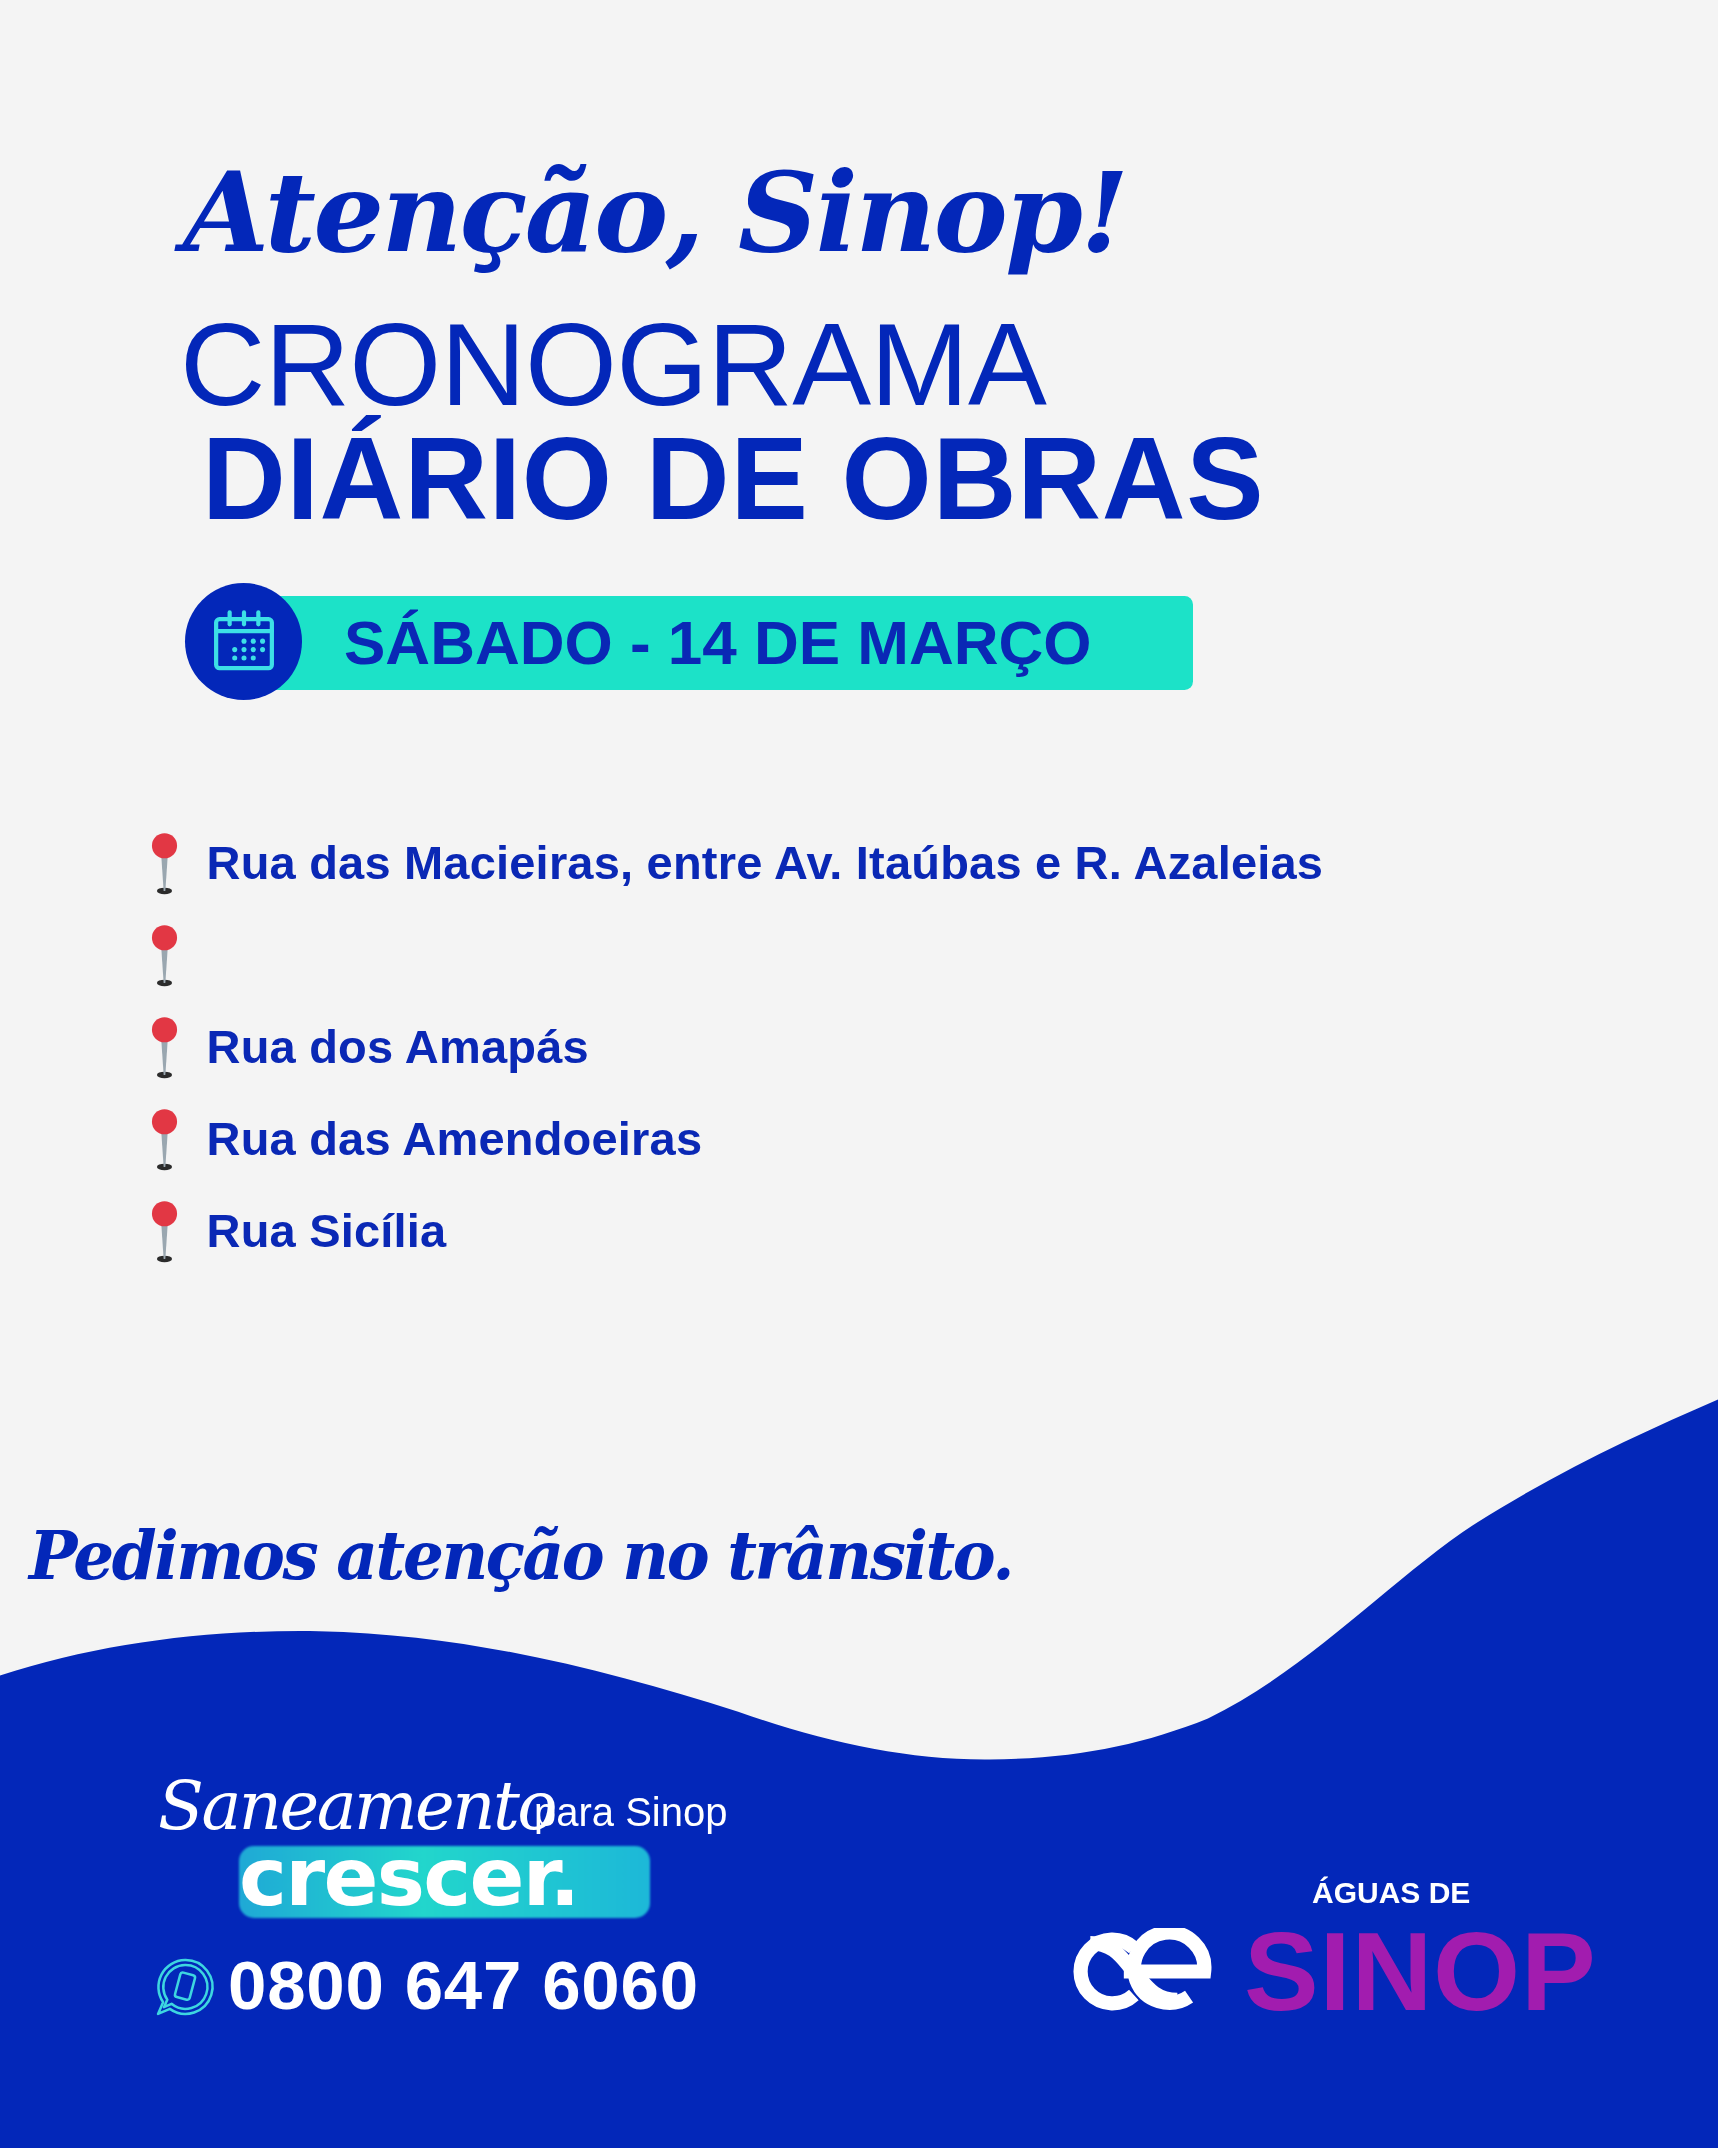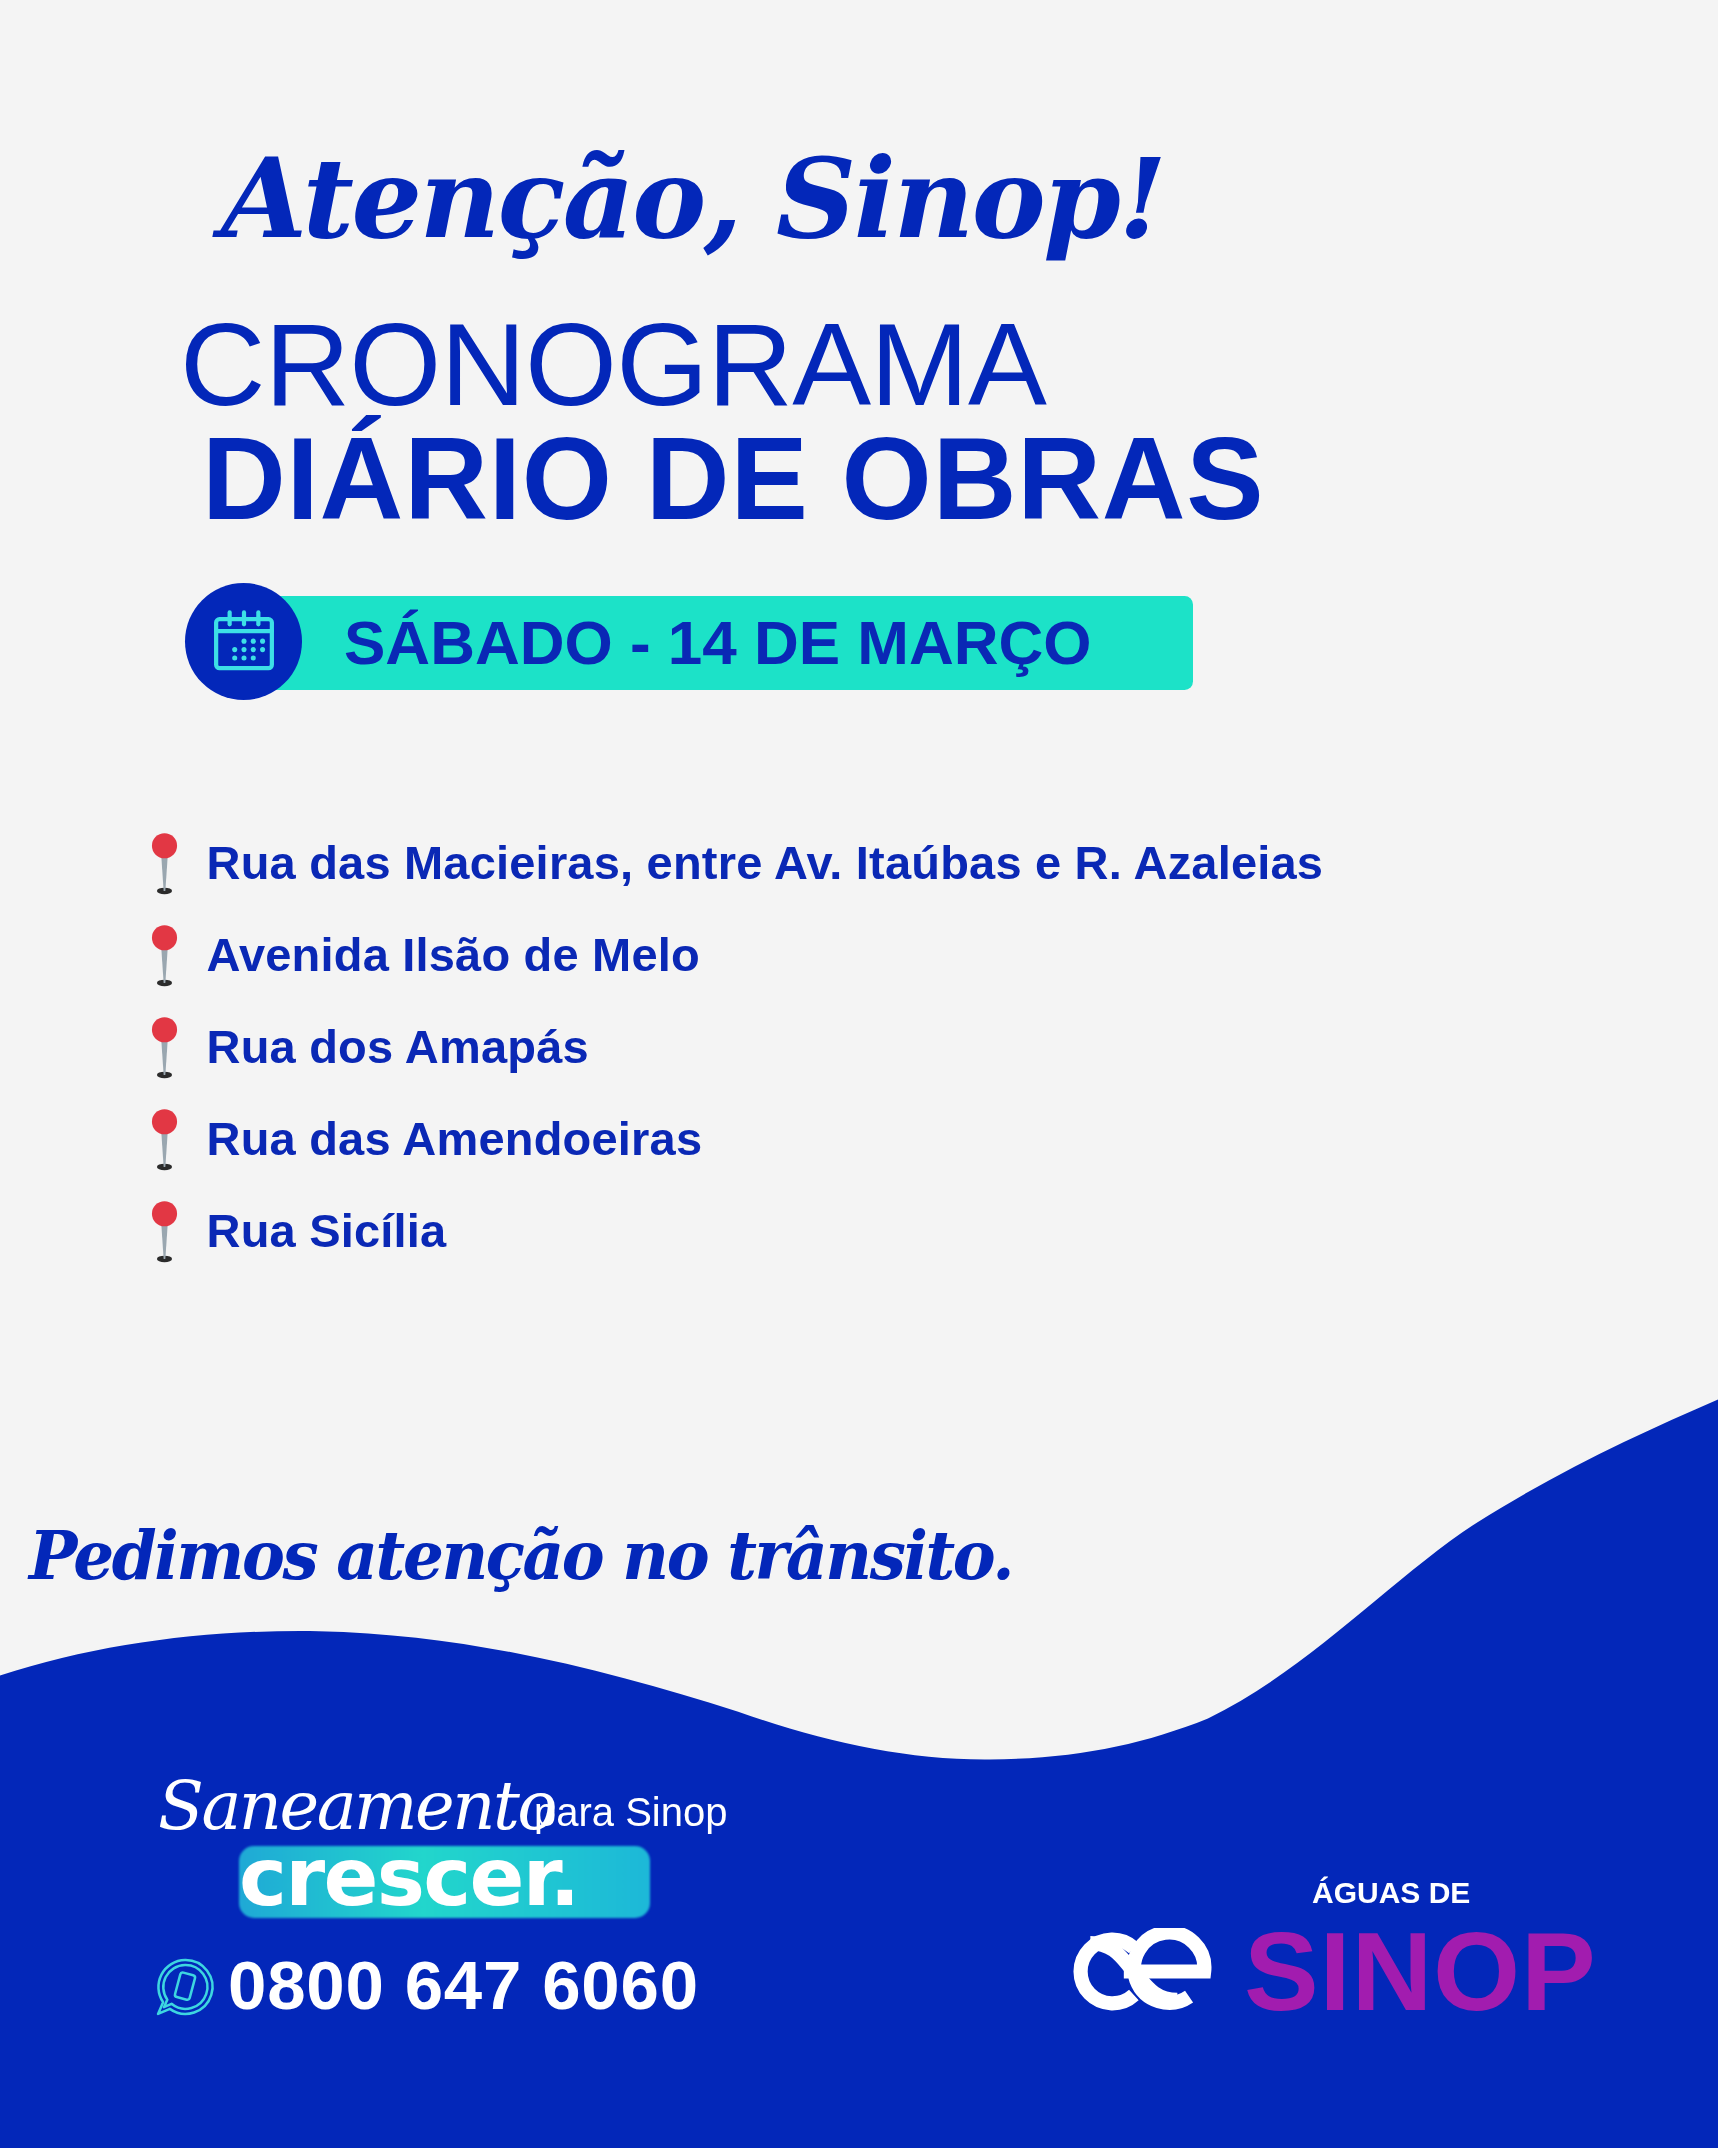--- a/index.html
+++ b/index.html
@@ -7,27 +7,26 @@
   body {
     background: #F4F4F4;
     position: relative;
     font-family: "Liberation Sans", "DejaVu Sans", sans-serif;
     color: #0327B9;
   }
   .abs { position: absolute; }
 
   
   .greeting {
-    left: 183px; top: 131px;
+    left: 183px; top: 145px;
     font-family: "DejaVu Serif", "Liberation Serif", serif;
     font-style: italic; font-weight: bold;
     font-size: 111px; line-height: 134px;
     letter-spacing: -2.5px;
     white-space: nowrap;
-    margin-left: 38px;
   }
   .title-line1 {
     left: 180px; top: 302px;
     font-family: "Liberation Sans", sans-serif;
     font-weight: normal;
     font-size: 116px; line-height: 126px;
     letter-spacing: -0.8px;
     white-space: nowrap;
     transform: scaleX(1.02); transform-origin: left center;
   }
@@ -196,21 +195,20 @@
       <circle cx="28" cy="20" r="15" fill="#E23744"></circle>
     </svg>
     <span class="street-label">Rua das Macieiras, entre Av. Itaúbas e R. Azaleias</span>
   </div>
   <div class="street-item">
     <svg class="pin" viewBox="0 0 56 80">
       <ellipse cx="28" cy="74" rx="9" ry="4" fill="#2B2B2B"></ellipse>
       <path d="M24,30 L32,30 L29,74 L27,74 Z" fill="#9AA7B0"></path>
       <circle cx="28" cy="20" r="15" fill="#E23744"></circle>
     </svg>
-    <span class="street-label">Avenida Ilsão de Melo</span>
   </div>
   <div class="street-item">
     <svg class="pin" viewBox="0 0 56 80">
       <ellipse cx="28" cy="74" rx="9" ry="4" fill="#2B2B2B"></ellipse>
       <path d="M24,30 L32,30 L29,74 L27,74 Z" fill="#9AA7B0"></path>
       <circle cx="28" cy="20" r="15" fill="#E23744"></circle>
     </svg>
     <span class="street-label">Rua dos Amapás</span>
   </div>
   <div class="street-item">

